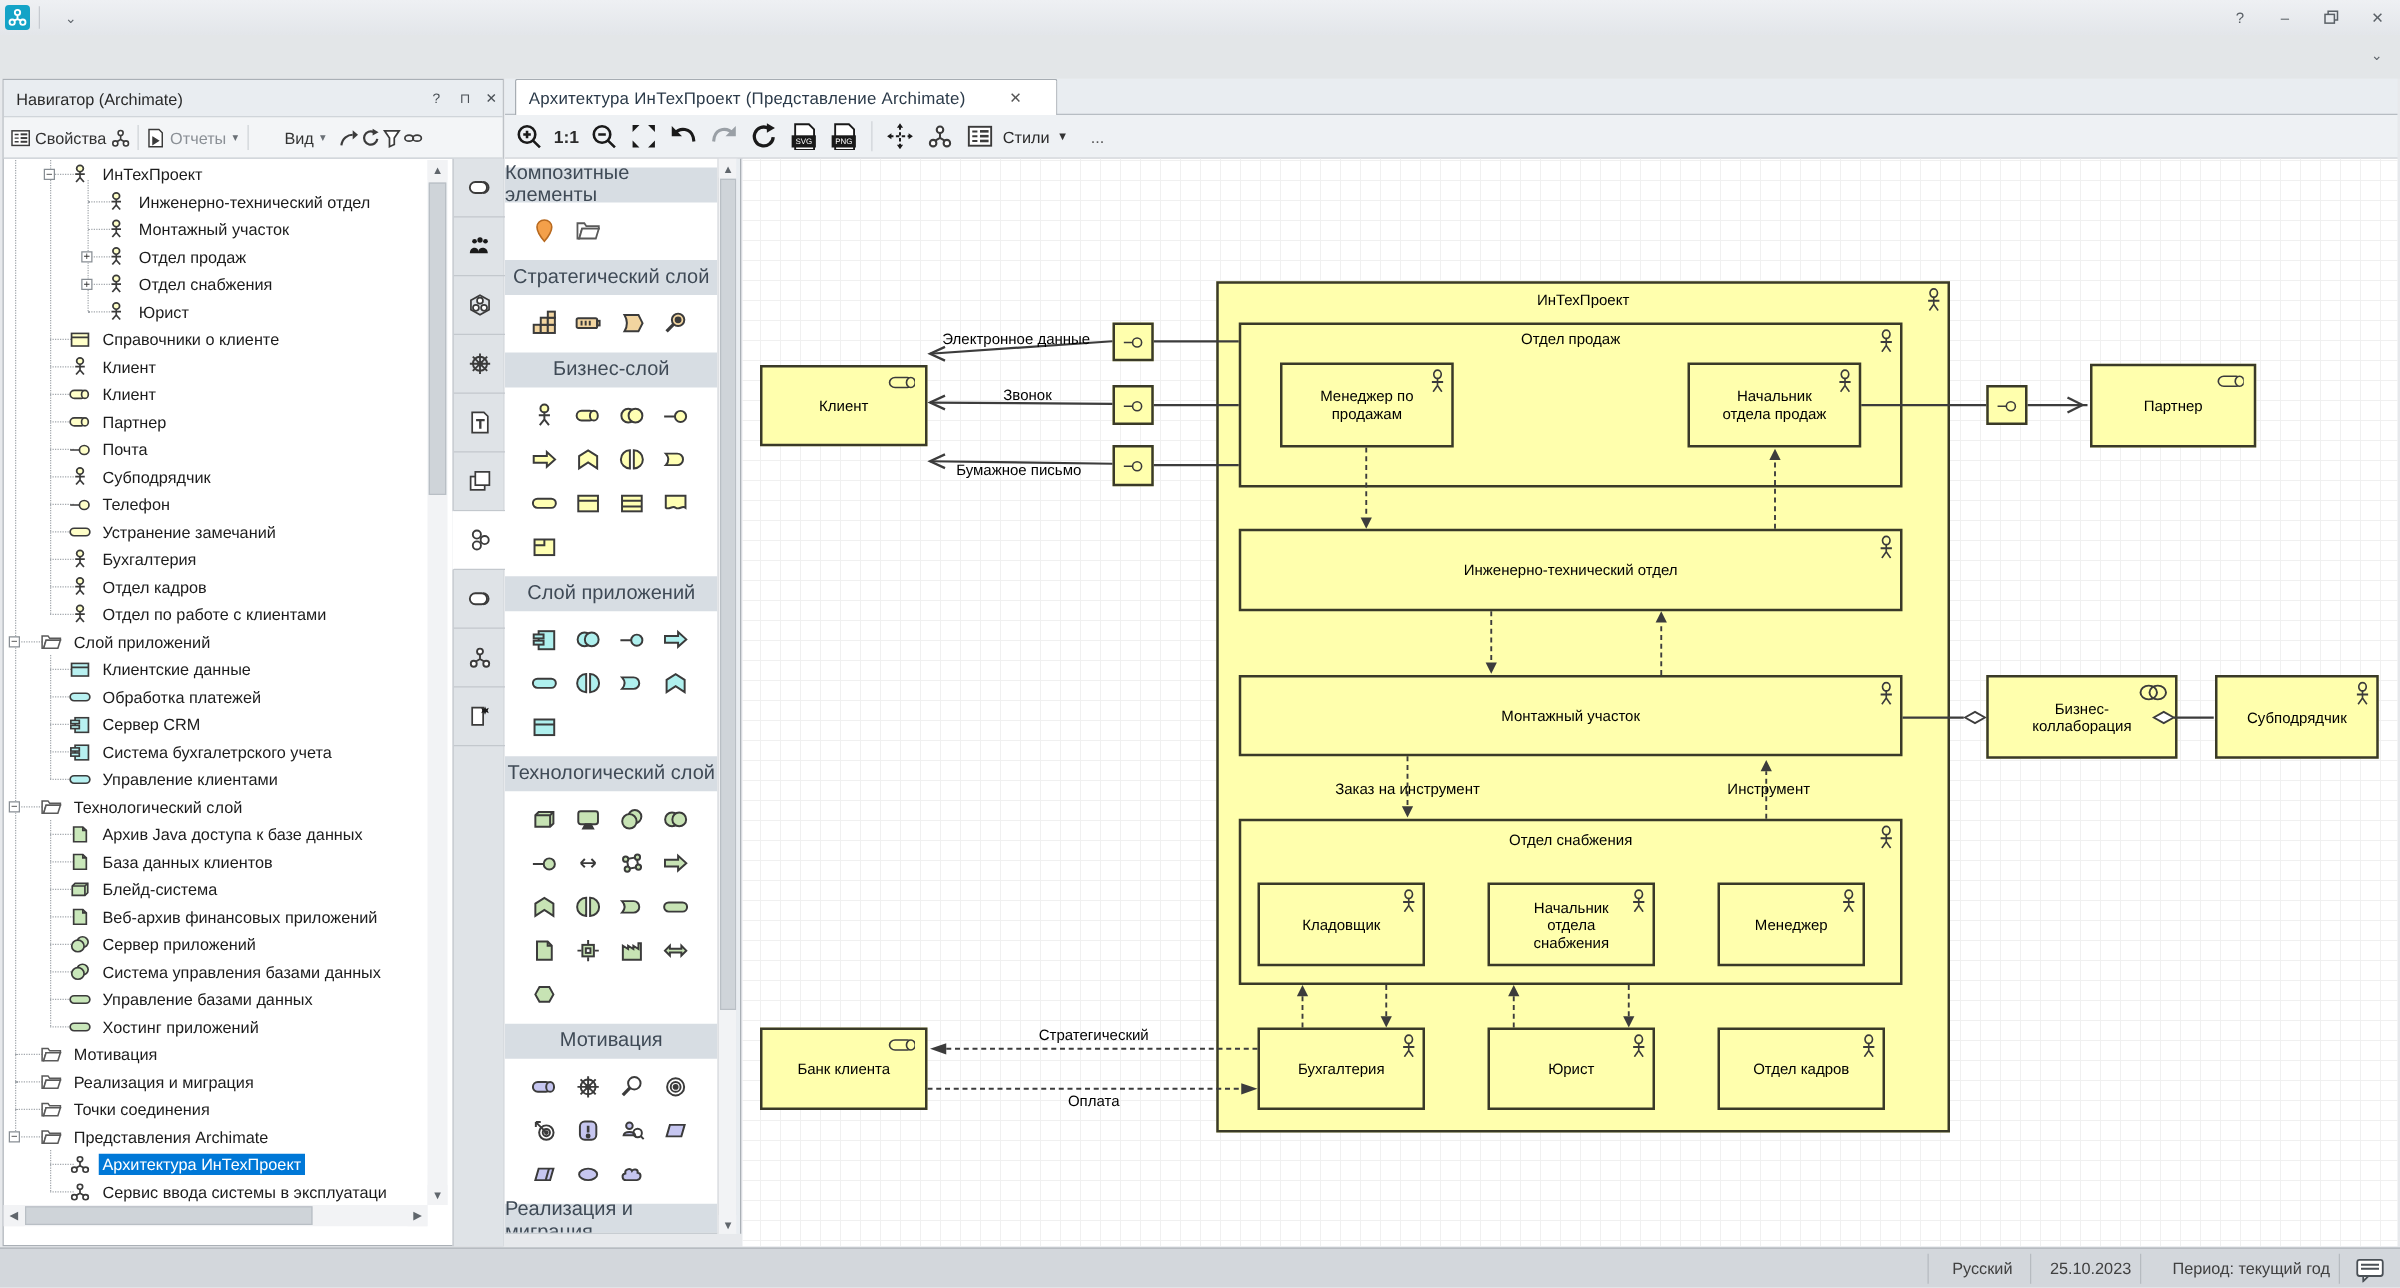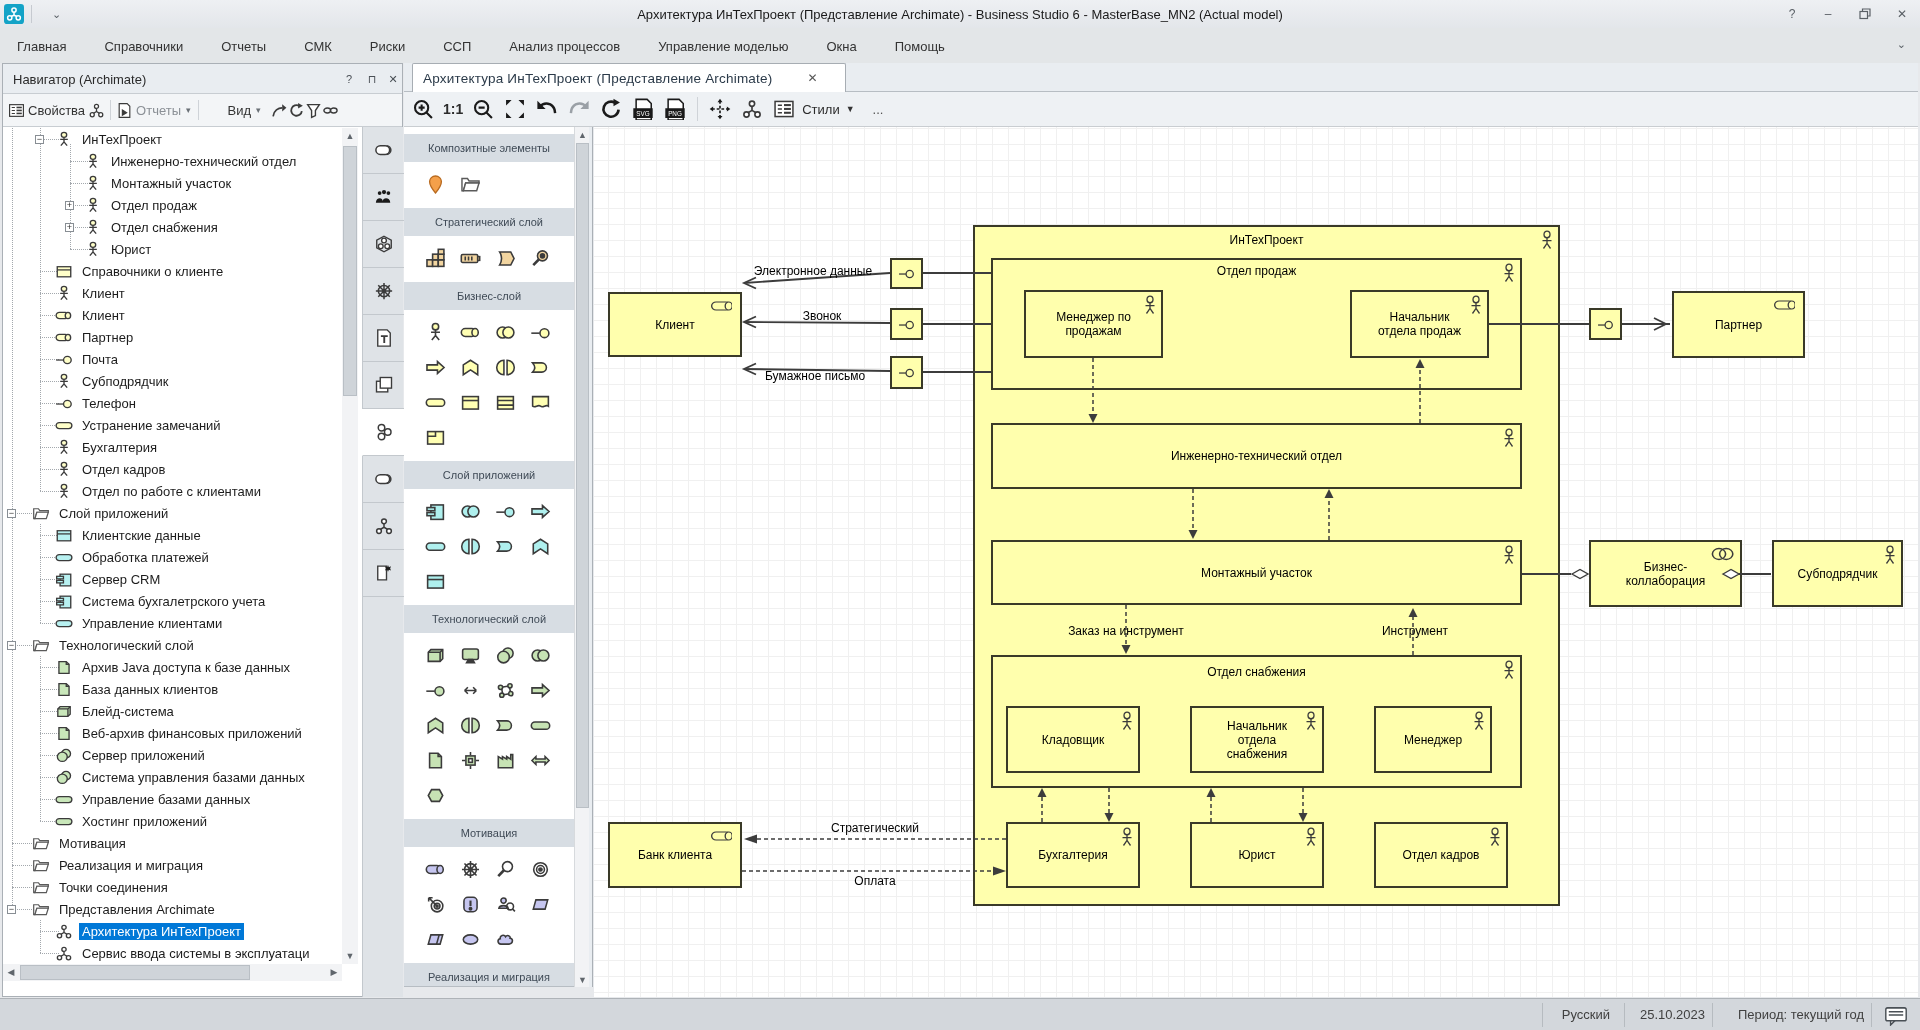--- a/index.html
+++ b/index.html
@@ -56,21 +56,21 @@
 #doctab{position:absolute;left:8px;top:0;height:29px;background:#fff;border:1px solid #a7adb3;border-bottom:none;border-radius:2px 2px 0 0;display:flex;align-items:center;padding:0 27px 0 10px;font-size:13.5px;letter-spacing:.2px;color:#2b3a49}
 #doctab .x{margin-left:35px;color:#555;font-size:12px}
 #dtoolbar{position:absolute;left:404px;top:92px;width:1514px;height:35px;background:#eef1f4;border-bottom:1px solid #c9cdd1;display:flex;align-items:center;color:#2b2b2b}
 #dtoolbar .ic{width:22px;height:22px;margin:0 5px}
 #dtoolbar .txt{font-size:14px;font-weight:bold;margin:0 4px}
 #dtoolbar .lbl{font-size:13px;margin:0 2px}
 #dtoolbar .sep{width:1px;height:24px;background:#cfd3d8;margin:0 6px}
 #dtoolbar .chev{font-size:9px;color:#333;margin:0 4px}
 
 #palette{position:absolute;left:404px;top:127px;width:170px;height:860px;background:#fff;overflow:hidden;border-bottom:1px solid #b7bdc3}
-.phdr{height:28px;background:#d7dde3;color:#3f4a56;font-size:11px;display:flex;align-items:center;justify-content:center}
+.phdr{height:28px;background:#d7dde3;color:#3f4a56;font-size:16px;display:flex;align-items:center;justify-content:center}
 .prows{padding:5px 0 6px 14px;display:flex;flex-wrap:wrap;width:170px}
 .pic{width:35px;height:35px;display:flex;align-items:center;justify-content:center}
 #palette{padding-top:7px}
 .pic .ic{width:21px;height:21px}
 #palsb{position:absolute;left:574px;top:127px;width:15px;height:860px;background:#f2f3f5;border-left:1px solid #d7dadd}
 #palborder{position:absolute;left:589px;top:127px;width:4px;height:860px;background:#e9edf1;border-right:1px solid #aab0b6}
 
 #canvas{position:absolute;left:594px;top:127px;width:1324px;height:870px;background:#fff;background-image:linear-gradient(to right,#f0f0f0 1px,transparent 1px),linear-gradient(to bottom,#f0f0f0 1px,transparent 1px);background-size:16px 16px;background-position:14px 1px}
 .node{position:absolute;background:#ffffad;border:2px solid #3a3a28;font-size:12px;color:#000}
 .leaf{display:flex;align-items:center;justify-content:center;text-align:center;white-space:pre-line}
@@ -101,35 +101,33 @@
             <circle cx="8" cy="4.8" r="1.7"></circle>
             <circle cx="4.6" cy="11" r="1.7"></circle>
             <circle cx="11.4" cy="11" r="1.7"></circle>
             <path d="M8 6.5V9M8 9 5.6 10M8 9l2.4 1"></path>
           </g>
         </g>
       </svg>
     </span>
   <span id="qsep"></span>
   <span id="qarrow">⌄</span>
-  <div id="apptitle">Архитектура ИнТехПроект (Представление Archimate) - Business Studio 6 - MasterBase_MN2 (Actual model)</div>
   <span class="wbtn" style="right:120px">?</span>
   <span class="wbtn" style="right:84px">–</span>
   <span class="wbtn" style="right:47px" data-icon="restore">
       <svg viewBox="0 0 16 16" width="100%" height="100%" preserveAspectRatio="none" style="display:block">
         <g stroke="#5a6066" stroke-width="1.2" fill="none">
           <rect x="3" y="5.5" width="7.5" height="7"></rect>
           <path d="M5.5 5.5V3h7.5v7h-2.5"></path>
         </g>
       </svg>
     </span>
   <span class="wbtn" style="right:10px">✕</span>
 </div>
 <div id="menubar">
-  <div><span class="mitem">Главная</span><span class="mitem">Справочники</span><span class="mitem">Отчеты</span><span class="mitem">СМК</span><span class="mitem">Риски</span><span class="mitem">ССП</span><span class="mitem">Анализ процессов</span><span class="mitem">Управление моделью</span><span class="mitem">Окна</span><span class="mitem">Помощь</span></div>
   <span id="menuchev">⌄</span>
 </div>
 
 <div id="nav">
   <div id="navhdr">
     <span class="t">Навигатор (Archimate)</span>
     <span class="nhb" style="left:338px">?</span>
     <span class="nhb" style="left:361px">⊓</span>
     <span class="nhb" style="left:382px">✕</span>
   </div>

